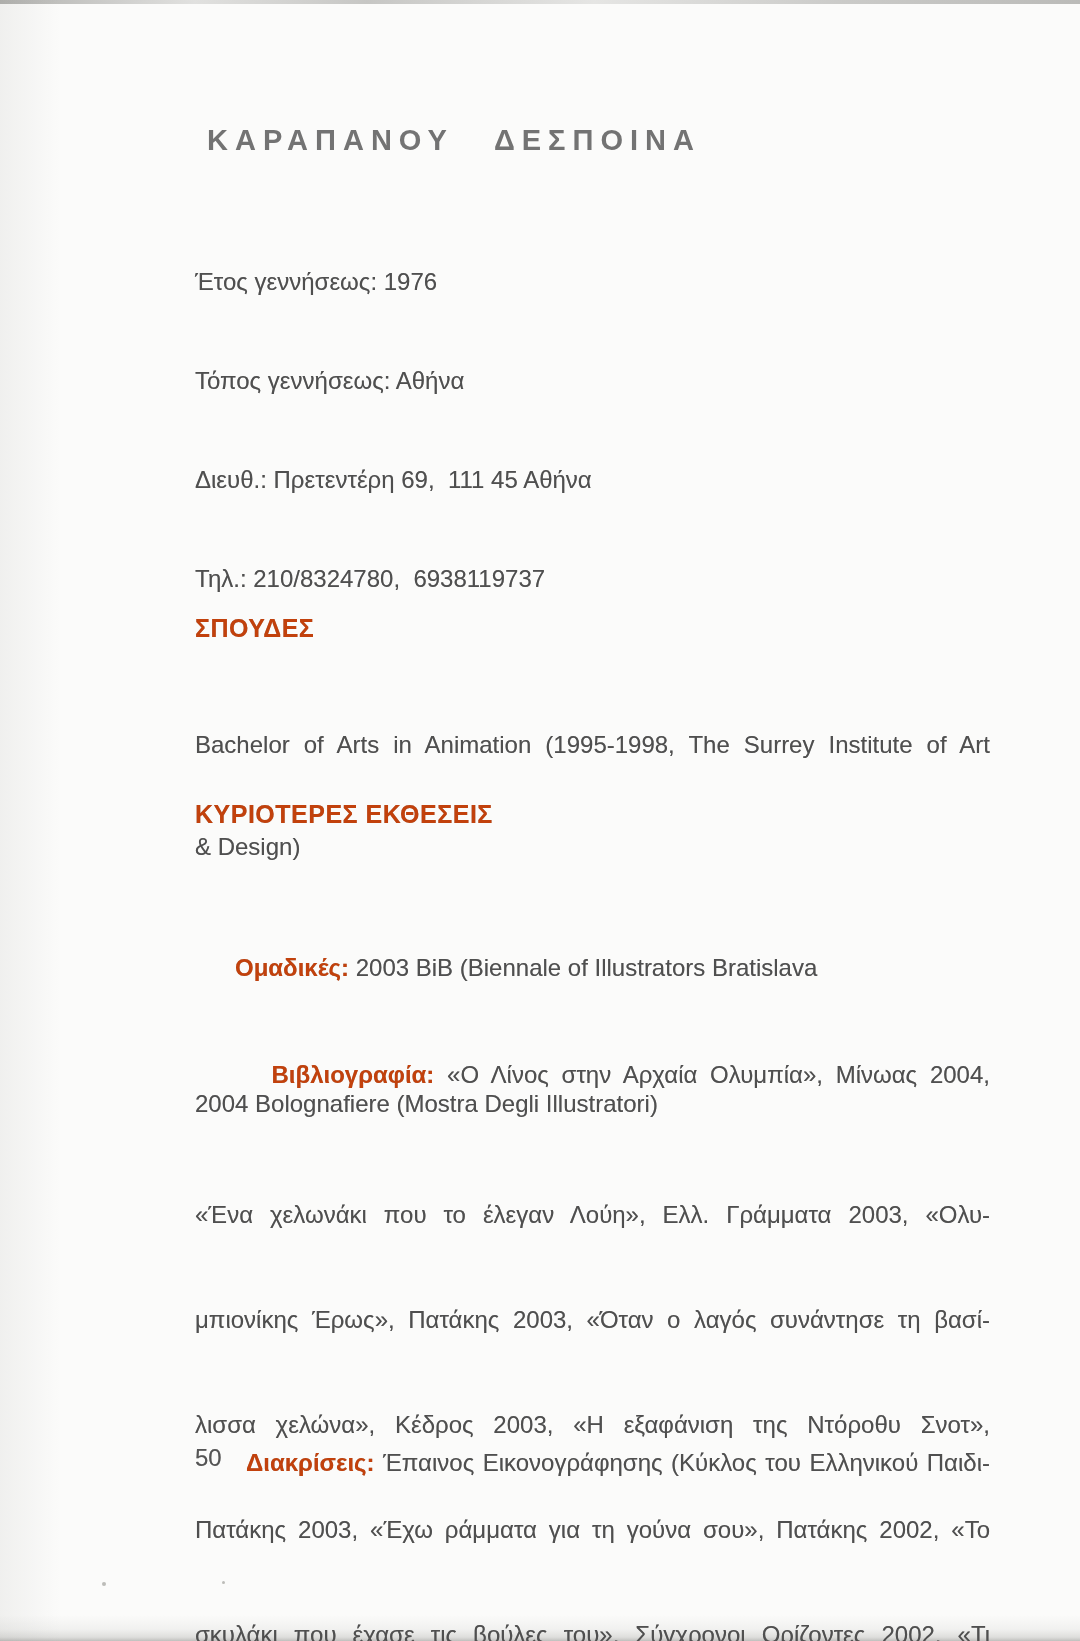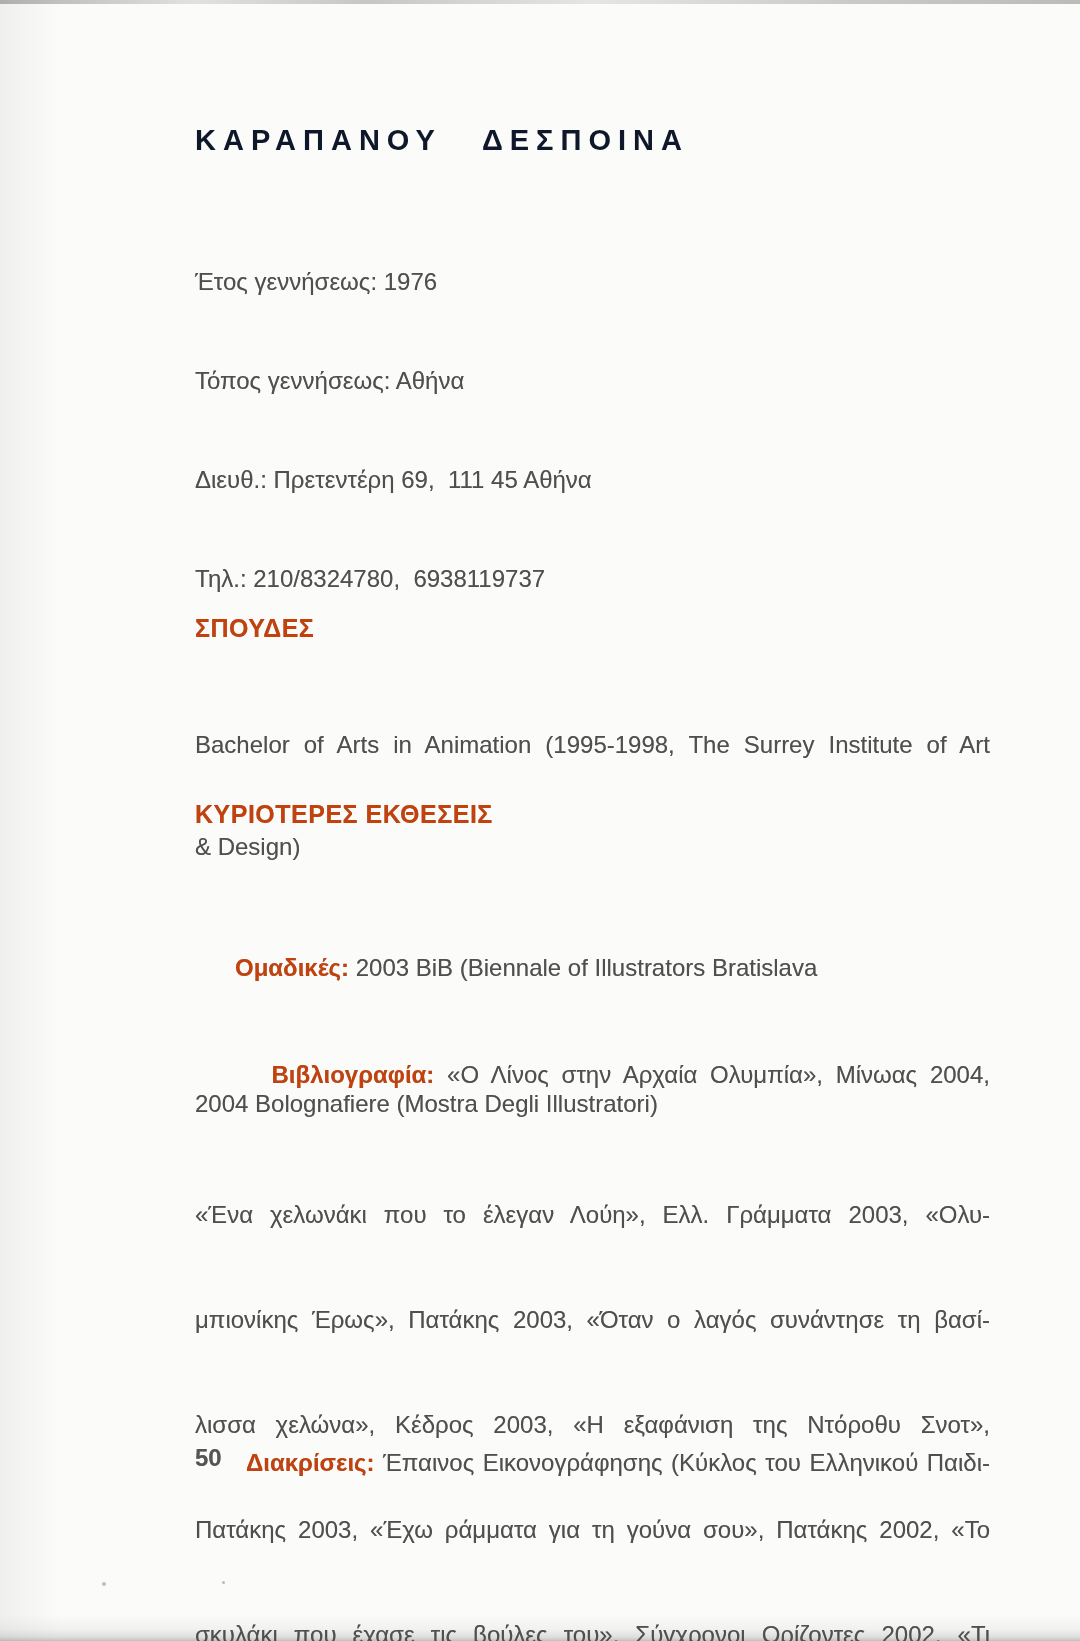--- a/index.html
+++ b/index.html
@@ -40,21 +40,22 @@
   .speck.s2 { width: 3px; height: 3px; left: 222px; bottom: 57px; }
 
   .block { position: absolute; left: 195px; width: 795px; }
 
   .doc-title {
     top: 124px;
     font-size: 29px;
     font-weight: bold;
     letter-spacing: 7px;
     word-spacing: 26px;
-    color: #0f172a;
+    color: #737373;
+    margin-left: 12px;
   }
   .body-text {
     font-size: 24px;
     line-height: 33px;
     white-space: pre-wrap;
     text-shadow: 0 0 0.6px rgba(90,90,90,0.45);
   }
   .info-block { top: 199px; }
   .section-heading {
     font-size: 25px;
@@ -62,21 +63,21 @@
     color: #c2410c;
     letter-spacing: 0.5px;
     text-shadow: 0 0 0.5px rgba(60,60,60,0.4);
   }
   .heading-studies { top: 614px; }
   .studies-block { top: 660px; line-height: 34px; }
   .heading-exhibitions { top: 800px; }
   .group-block { top: 849px; line-height: 34px; }
   .biblio-block { top: 952px; line-height: 35px; }
   .distinctions-block { top: 1340px; line-height: 35px; }
-  .page-number { top: 1441px; font-size: 24px; color: #555; font-weight: bold; }
+  .page-number { top: 1441px; font-size: 24px; color: #555; }
 
   .lead { font-weight: bold; color: #c2410c; }
   .jline { text-align: justify; text-align-last: justify; }
   .lline { text-align: left; }
 </style>
 </head>
 <body>
 
 <div class="page">
 

